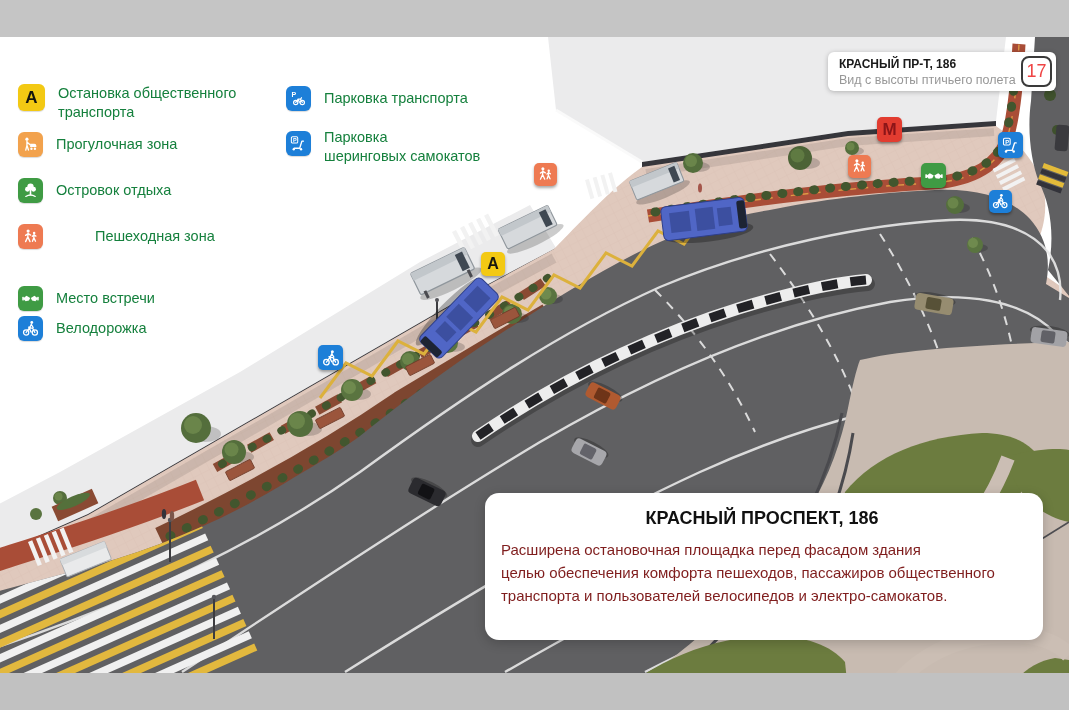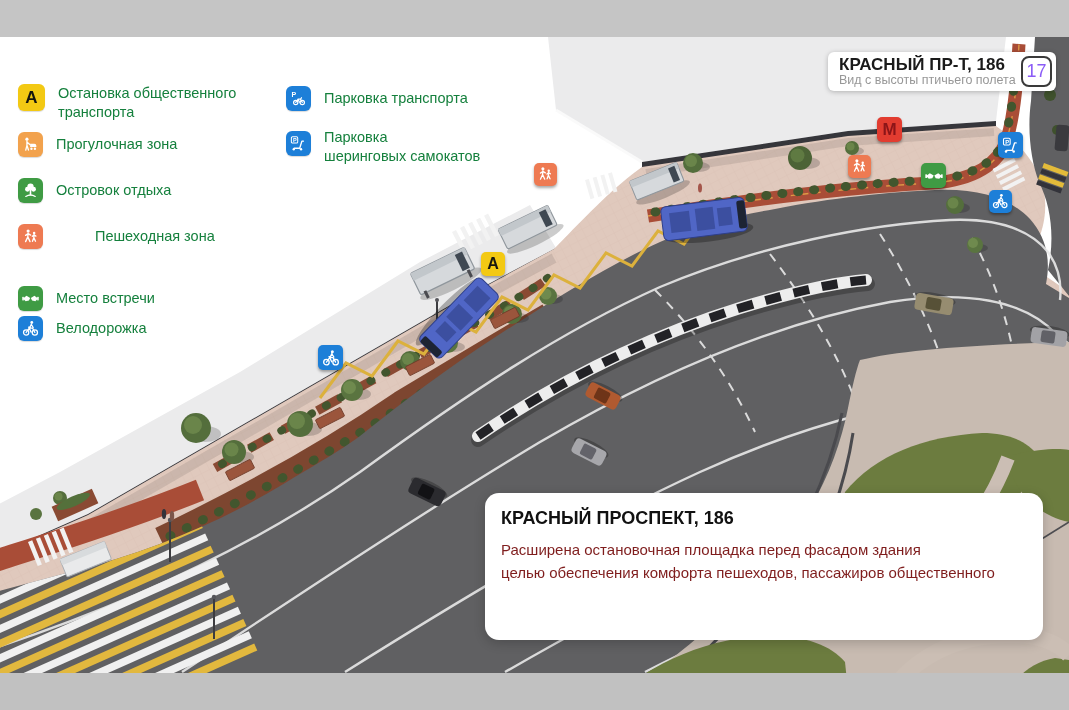--- a/index.html
+++ b/index.html
@@ -13,31 +13,31 @@
   .tile{border-radius:6px;display:flex;align-items:center;justify-content:center;flex:none;
         box-shadow:0 1px 1px rgba(0,0,0,.15);}
   .tile .glyph{width:19px;height:19px;display:block;}
   .tile .letter{font-weight:bold;font-size:17px;color:#15150f;line-height:1;}
   .legend-label{font-size:14.5px;color:#15803d;line-height:19px;margin-left:13px;}
 
   
   .title-card{position:absolute;left:828px;top:52px;width:228px;height:39px;background:#fff;
               border-radius:6px;box-shadow:0 1px 5px rgba(0,0,0,.25);display:flex;align-items:center;}
   .title-card .txt{padding-left:11px;}
-  .title-card .t1{font-size:17px;font-weight:bold;color:#1a1a1a;line-height:17px;}
+  .title-card .t1{font-size:12px;font-weight:bold;color:#1a1a1a;line-height:17px;}
   .title-card .t2{font-size:12.5px;color:#979797;line-height:14px;}
   .page-box{position:absolute;right:4px;top:4px;width:27px;height:27px;border:2px solid #3a3a3a;
             border-radius:8px;display:flex;align-items:center;justify-content:center;
-            font-size:18px;color:#8b5cf6;background:#fff;}
+            font-size:18px;color:#ef4444;background:#fff;}
 
   
   .info-card{position:absolute;left:485px;top:493px;width:558px;height:147px;background:#fff;
              border-radius:14px;box-shadow:0 3px 12px rgba(0,0,0,.2);box-sizing:border-box;
              padding:15px 20px 0 16px;}
-  .info-card h3{margin:0 0 9px 0;font-size:18px;font-weight:bold;color:#111;}
+  .info-card h3{margin:0 0 9px 0;font-size:18px;font-weight:bold;color:#111;text-align:center;}
   .info-card .line{display:block;font-size:15px;line-height:23px;color:#7f1d1d;}
 
   
   .badge{position:absolute;border-radius:5px;display:flex;align-items:center;justify-content:center;
          box-shadow:0 2px 3px rgba(0,0,0,.35);}
   .badge svg{width:80%;height:80%;display:block;}
   .badge .bletter{font-weight:bold;line-height:1;}
 </style>
 </head>
 <body>
@@ -525,15 +525,16 @@
   <div class="badge" style="left: 318px; top: 345px; width: 25px; height: 25px; background-color: rgb(29, 127, 216);">
     <svg viewBox="0 0 24 24">
         <use href="#sym-rider"></use>
       </svg>
   </div>
 
   <div class="info-card">
     <h3>КРАСНЫЙ ПРОСПЕКТ, 186</h3>
     <span class="line">Расширена остановочная площадка перед фасадом здания</span>
     <span class="line">целью обеспечения комфорта пешеходов, пассажиров общественного</span>
+    <span class="line">транспорта и пользователей велосипедов и электро-самокатов.</span>
   </div>
 
 </div>
 
 </body></html>

